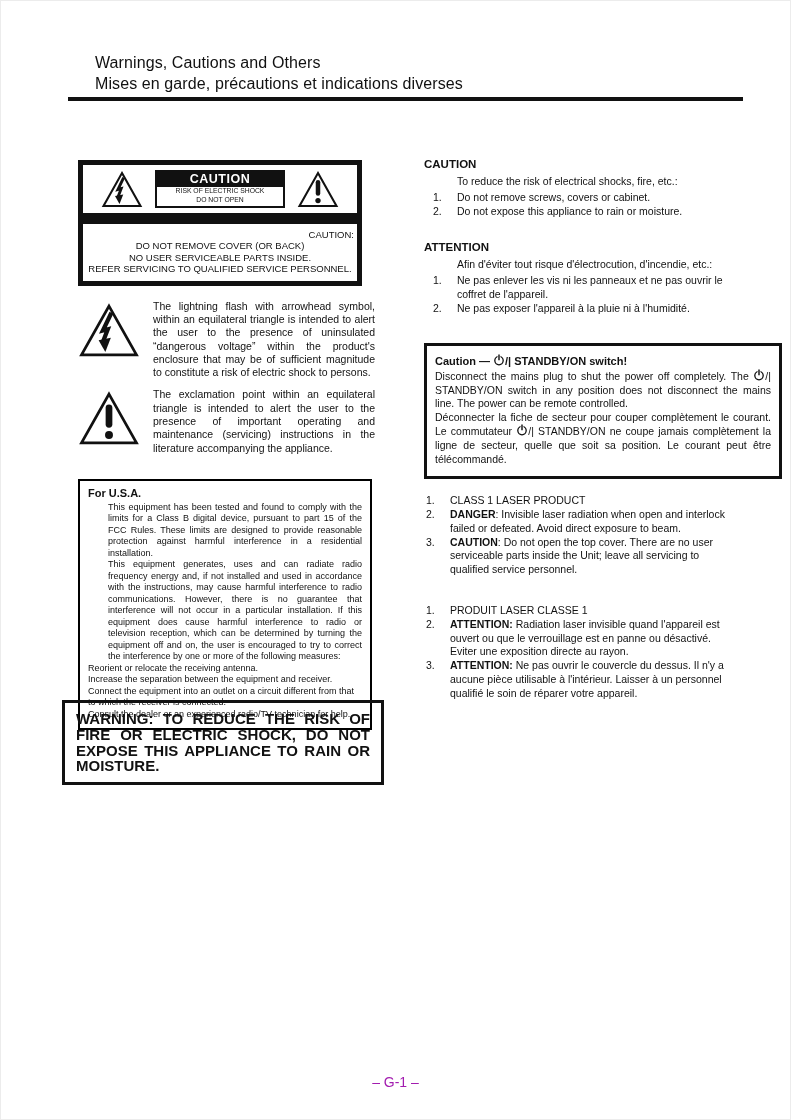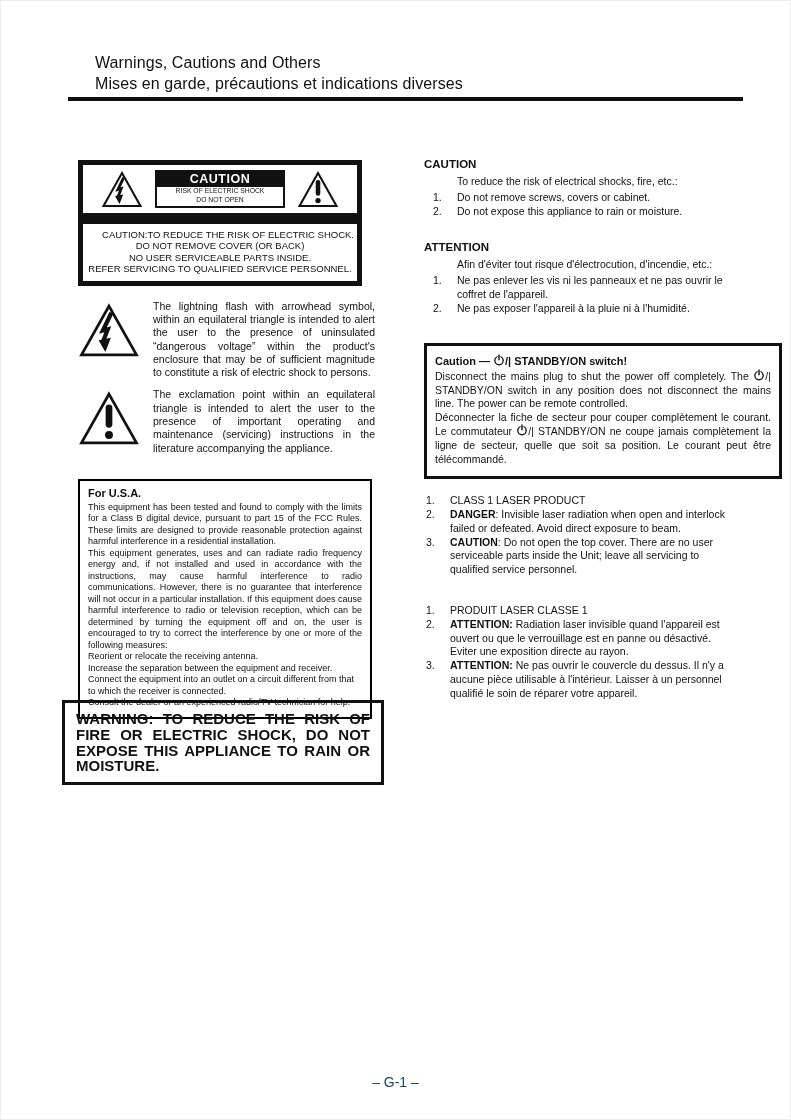--- a/index.html
+++ b/index.html
@@ -32,21 +32,21 @@
   .cap-line1 { display:flex; justify-content:flex-end; }
 
   .symbol-row { display:flex; gap:13px; margin-top:14px; }
   .symbol-row.second { margin-top:9px; }
   .symbol-row svg { flex-shrink:0; margin-top:3px; }
   .symbol-row p { width:222px; font-size:10.5px; line-height:13.3px; text-align:justify; }
 
   .usa-box { margin-top:24px; width:294px; border:2px solid #000000; padding:6px 8px 8px; }
   .usa-box .usa-title { font-size:11px; font-weight:bold; margin-bottom:3px; }
   .usa-box p, .usa-box div.fcc-line { font-size:9px; line-height:11.5px; }
-  .usa-box p { text-align:justify; }
+  .usa-box p { text-align:justify;margin-left:20px; }
 
   .warning-box {
     position:absolute; left:62px; top:700px; width:322px; min-height:71px;
     border:3px solid #111; padding:8px 11px;
     font-size:15px; font-weight:bold; line-height:15.8px; text-align:justify;
   }
 
   
   .right-col { position:absolute; left:424px; top:157px; width:301px; }
   .rc-heading { font-size:11.5px; font-weight:bold; line-height:14px; }
@@ -61,21 +61,21 @@
   .standby-title { font-size:11px; font-weight:bold; line-height:14px; margin-bottom:1px; }
   .standby-body { font-size:10.5px; line-height:13.6px; text-align:justify; }
   .standby-fr { margin-top:15px; }
   .power-icon { display:inline-block; width:12px; height:12px; vertical-align:-1px; }
 
   .laser-list { margin-top:15px; }
   .laser-list.fr { margin-top:27px; }
   .laser-list .num-item { margin-left:2px; line-height:13.8px; }
 
   
-  .footer { position:absolute; left:0; top:1074px; width:100%; text-align:center; font-size:14px; color:#0c4a6e; }
+  .footer { position:absolute; left:0; top:1074px; width:100%; text-align:center; font-size:14px; color:#a21caf; }
 </style>
 </head>
 <body>
 
 <div class="header">
   <div class="title-line">Warnings, Cautions and Others</div>
   <div class="title-line">Mises en garde, précautions et indications diverses</div>
 </div>
 <div class="title-rule"></div>
 
@@ -96,21 +96,20 @@
       <svg width="42" height="37" viewBox="0 0 100 90">
         <path d="M50 5 L95 85 L5 85 Z" fill="#fff" stroke="#111" stroke-width="5"></path>
         <rect x="44.5" y="22" width="11" height="38" rx="5.5" fill="#111"></rect>
         <circle cx="50" cy="72" r="6.5" fill="#111"></circle>
       </svg>
     </div>
     <div class="panel-gap"></div>
     <div class="panel panel-bottom">
       <div class="cap-line1">
         <span>CAUTION:</span>
-        <span>TO REDUCE THE RISK OF ELECTRIC SHOCK.</span>
       </div>
       <div>DO NOT REMOVE COVER (OR BACK)</div>
       <div>NO USER SERVICEABLE PARTS INSIDE.</div>
       <div>REFER SERVICING TO QUALIFIED SERVICE PERSONNEL.</div>
     </div>
   </div>
 
   <div class="symbol-row">
     <svg width="62" height="55" viewBox="0 0 100 90">
       <path d="M50 5 L95 85 L5 85 Z" fill="#fff" stroke="#111" stroke-width="4.5"></path>

